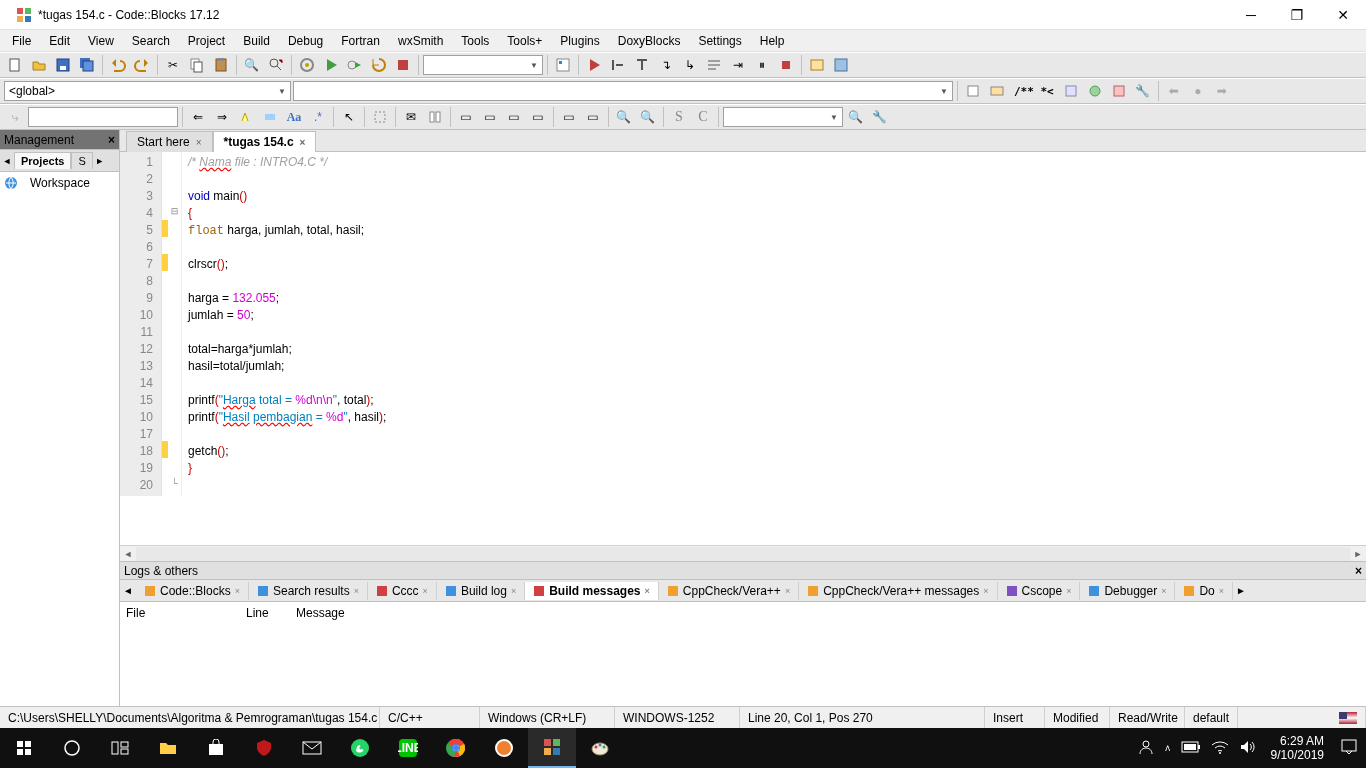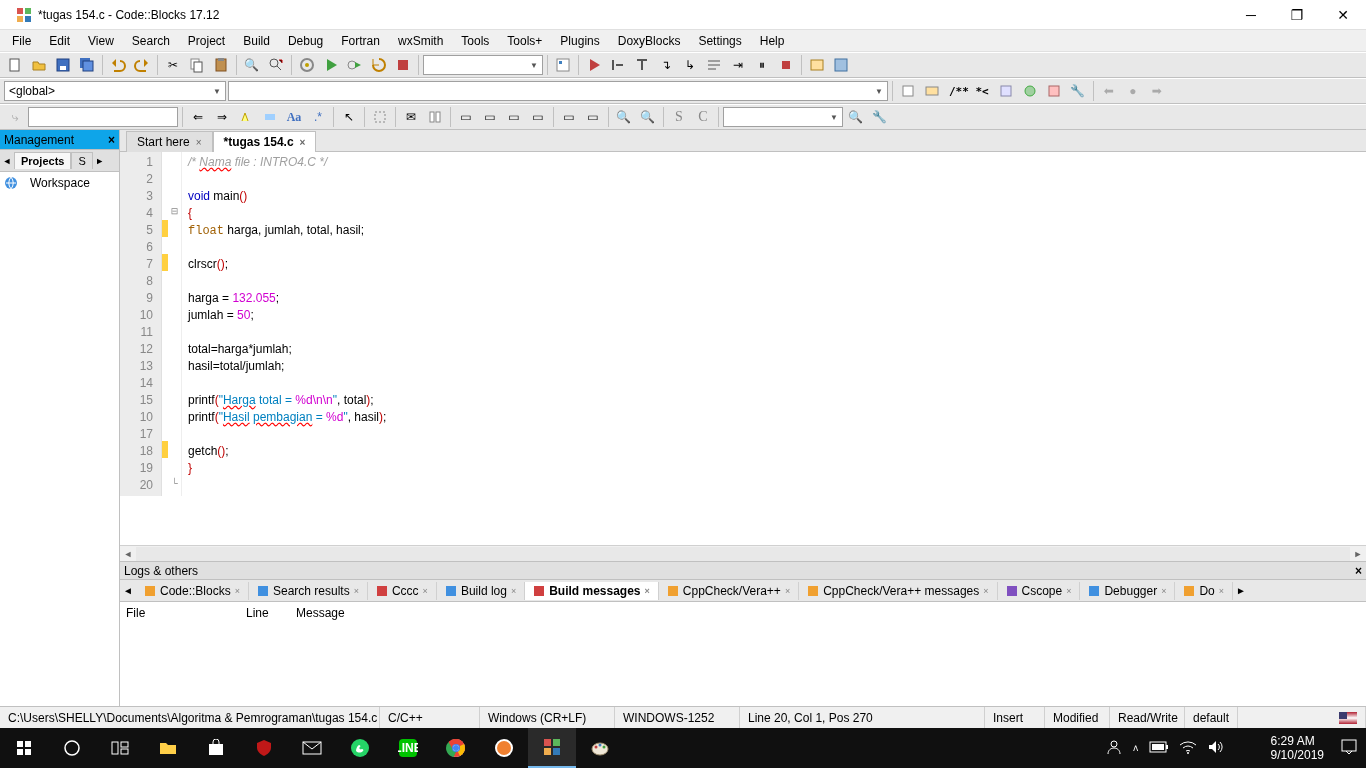--- a/index.html
+++ b/index.html
@@ -9,27 +9,27 @@
 .titlebar-icon svg { width: 16px; height: 16px; }
 .titlebar-text { flex: 1; font-size: 12px; }
 .win-btns { display: flex; }
 .win-btn { width: 46px; height: 30px; display: flex; align-items: center; justify-content: center; font-size: 14px; }
 .menubar { height: 22px; background: #f0f0f0; display: flex; align-items: center; padding: 0 4px; gap: 2px; border-bottom: 1px solid #e0e0e0; }
 .menu-item { padding: 2px 8px; font-size: 12px; }
 .toolbar-row { height: 26px; background: #e8e8e8; border-top: 1px solid #fff; border-bottom: 1px solid #c0c0c0; display: flex; align-items: center; padding: 0 4px; gap: 2px; }
 .tb-btn { width: 22px; height: 22px; display: flex; align-items: center; justify-content: center; border: 1px solid transparent; }
 .tb-sep { width: 1px; height: 20px; background: #c0c0c0; margin: 0 2px; }
 .tb-dropdown { height: 20px; border: 1px solid #a0a0a0; background: #fff; padding: 0 4px; font-size: 11px; display: flex; align-items: center; }
-.tb-dropdown.wide { width: 222px; }
+.tb-dropdown.wide { width: 287px; }
 .tb-dropdown.xwide { width: 660px; }
 .tb-dropdown .arrow { margin-left: auto; font-size: 8px; color: #555; }
 .tb-input { height: 20px; border: 1px solid #a0a0a0; background: #fff; width: 150px; padding: 0 2px; }
 .main-area { flex: 1; display: flex; min-height: 0; }
 .mgmt-panel { width: 120px; background: #f0f0f0; border-right: 1px solid #c0c0c0; display: flex; flex-direction: column; }
-.panel-header { height: 20px; display: flex; align-items: center; padding: 0 4px; font-size: 11px; border-bottom: 1px solid #c0c0c0; background: #0ea5e9; }
+.panel-header { height: 20px; display: flex; align-items: center; padding: 0 4px; font-size: 11px; border-bottom: 1px solid #c0c0c0; background: #737373; }
 .panel-header .close { margin-left: auto; font-weight: bold; font-size: 12px; }
 .panel-tabs { display: flex; height: 22px; border-bottom: 1px solid #c0c0c0; background: #e0e0e0; align-items:center; }
 .panel-tab-arrow { width: 14px; text-align: center; font-size: 9px; }
 .panel-tab { padding: 2px 6px; border: 1px solid #c0c0c0; background: #f8f8f8; font-size: 11px; font-weight: bold; border-bottom:none; }
 .panel-body { flex: 1; background: #fff; padding: 4px; font-size: 11px; }
 .ws-item { display: flex; align-items: center; gap: 12px; }
 .ws-icon { width: 14px; height: 14px; }
 .editor-area { flex: 1; display: flex; flex-direction: column; min-width: 0; }
 .editor-tabs { height: 22px; display: flex; align-items: flex-end; background: #e8e8e8; padding-left: 6px; gap: 0; border-bottom: 1px solid #c0c0c0; }
 .editor-tab { padding: 3px 10px; border: 1px solid #c0c0c0; background: #e0e0e0; font-size: 11px; display: flex; align-items: center; gap: 6px; border-bottom: none; position: relative; top: 1px; }
@@ -72,21 +72,21 @@
 .logs-col1 { width: 120px; }
 .logs-col2 { width: 50px; }
 .statusbar { height: 22px; background: #f0f0f0; border-top: 1px solid #c0c0c0; display: flex; align-items: center; font-size: 11px; }
 .status-seg { padding: 0 8px; border-right: 1px solid #d0d0d0; height: 100%; display: flex; align-items: center; white-space: nowrap; }
 .status-seg.wide { flex: 0 0 auto; }
 .status-spacer { flex: 1; }
 .taskbar { height: 40px; background: #101010; display: flex; align-items: center; color: #fff; }
 .task-item { width: 48px; height: 40px; display: flex; align-items: center; justify-content: center; }
 .task-item.active { border-bottom: 2px solid #76b9ed; background: #2a2a2a; }
 .tray { margin-left: auto; display: flex; align-items: center; gap: 10px; padding: 0 8px; font-size: 11px; }
-.tray-clock { line-height: 14px; padding: 0 6px; margin-left: 32px; }
+.tray-clock { text-align: right; line-height: 14px; padding: 0 6px; }
 .flag-us { width:18px; height:12px; background: linear-gradient(180deg,#b22234 0%,#fff 50%,#b22234 100%); display:inline-block; position:relative; }
 .flag-us:before { content:''; position:absolute; left:0; top:0; width:8px; height:7px; background:#3c3b6e; }
 </style>
 </head>
 <body>
 
 <div class="titlebar">
   <span class="titlebar-icon">
     <svg viewBox="0 0 16 16">
         <rect x="1" y="1" width="6" height="6" fill="#d9534f"></rect>

